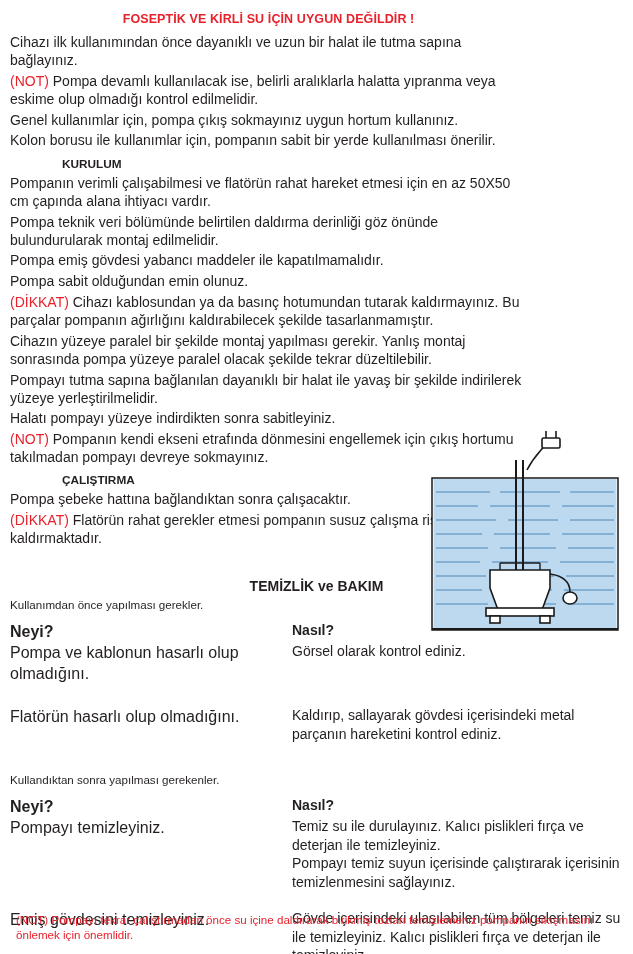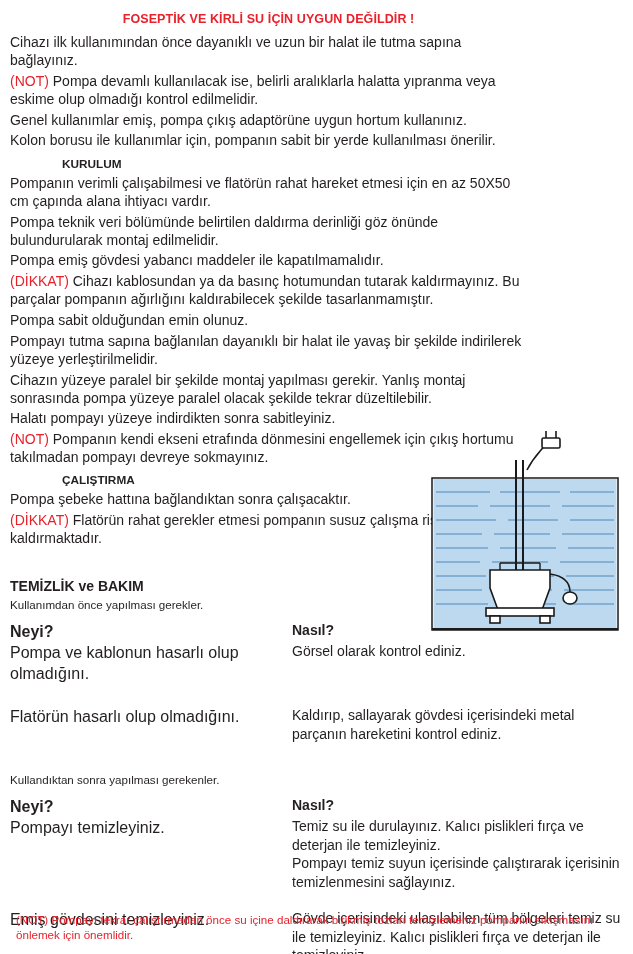--- a/index.html
+++ b/index.html
@@ -49,20 +49,21 @@
   .maint {
     position: absolute;
     left: 10px;
     top: 578px;
     width: 613px;
   }
   .maint-title {
     font-weight: bold;
     font-size: 14px;
     margin: 0 0 4px 0;
+    text-align: center;
   }
   .maint-sub {
     font-size: 11.6px;
     margin: 0 0 10px 0;
   }
   .two-col {
     position: relative;
   }
   .row {
     display: flex;
@@ -106,32 +107,32 @@
 </style>
 </head>
 <body>
 
 <div class="page">
 
   <div class="title">FOSEPTİK VE KİRLİ SU İÇİN UYGUN DEĞİLDİR !</div>
 
   <p class="line"><span>Cihazı ilk kullanımından önce dayanıklı ve uzun bir halat ile tutma sapına bağlayınız.</span></p>
   <p class="line"><span class="red">(NOT)</span> <span>Pompa devamlı kullanılacak ise, belirli aralıklarla halatta yıpranma veya eskime olup olmadığı kontrol edilmelidir.</span></p>
-  <p class="line"><span>Genel kullanımlar emiş, pompa çıkış adaptörüne uygun hortum kullanınız.</span></p>
+  <p class="line"><span>Genel kullanımlar için, pompa çıkış sokmayınız uygun hortum kullanınız.</span></p>
   <p class="line"><span>Kolon borusu ile kullanımlar için, pompanın sabit bir yerde kullanılması önerilir.</span></p>
 
   <div class="sec-head">KURULUM</div>
 
   <p class="line"><span>Pompanın verimli çalışabilmesi ve flatörün rahat hareket etmesi için en az 50X50 cm çapında alana ihtiyacı vardır.</span></p>
   <p class="line"><span>Pompa teknik veri bölümünde belirtilen daldırma derinliği göz önünde bulundurularak montaj edilmelidir.</span></p>
   <p class="line"><span>Pompa emiş gövdesi yabancı maddeler ile kapatılmamalıdır.</span></p>
+  <p class="line"><span>Pompa sabit olduğundan emin olunuz.</span></p>
   <p class="line"><span class="red">(DİKKAT)</span> <span>Cihazı kablosundan ya da basınç hotumundan tutarak kaldırmayınız. Bu parçalar pompanın ağırlığını kaldırabilecek şekilde tasarlanmamıştır.</span></p>
-  <p class="line"><span>Pompa sabit olduğundan emin olunuz.</span></p>
+  <p class="line"><span>Cihazın yüzeye paralel bir şekilde montaj yapılması gerekir. Yanlış montaj sonrasında pompa yüzeye paralel olacak şekilde tekrar düzeltilebilir.</span></p>
   <p class="line"><span>Pompayı tutma sapına bağlanılan dayanıklı bir halat ile yavaş bir şekilde indirilerek yüzeye yerleştirilmelidir.</span></p>
-  <p class="line"><span>Cihazın yüzeye paralel bir şekilde montaj yapılması gerekir. Yanlış montaj sonrasında pompa yüzeye paralel olacak şekilde tekrar düzeltilebilir.</span></p>
   <p class="line"><span>Halatı pompayı yüzeye indirdikten sonra sabitleyiniz.</span></p>
   <p class="line"><span class="red">(NOT)</span> <span>Pompanın kendi ekseni etrafında dönmesini engellemek için çıkış hortumu takılmadan pompayı devreye sokmayınız.</span></p>
 
   <div class="sec-head">ÇALIŞTIRMA</div>
 
   <p class="line"><span>Pompa şebeke hattına bağlandıktan sonra çalışacaktır.</span></p>
   <p class="line"><span class="red">(DİKKAT)</span> <span>Flatörün rahat gerekler etmesi pompanın susuz çalışma riskini ortadan kaldırmaktadır.</span></p>
 
   <div class="figure">
     <svg width="190" height="205" viewBox="0 0 190 205" xmlns="http://www.w3.org/2000/svg">

